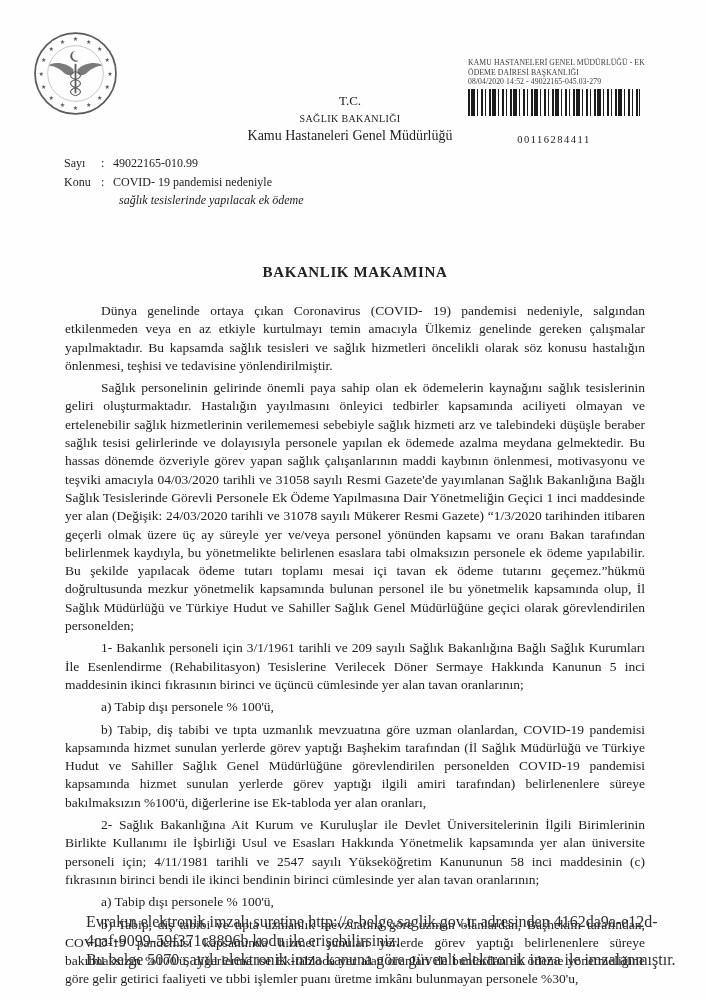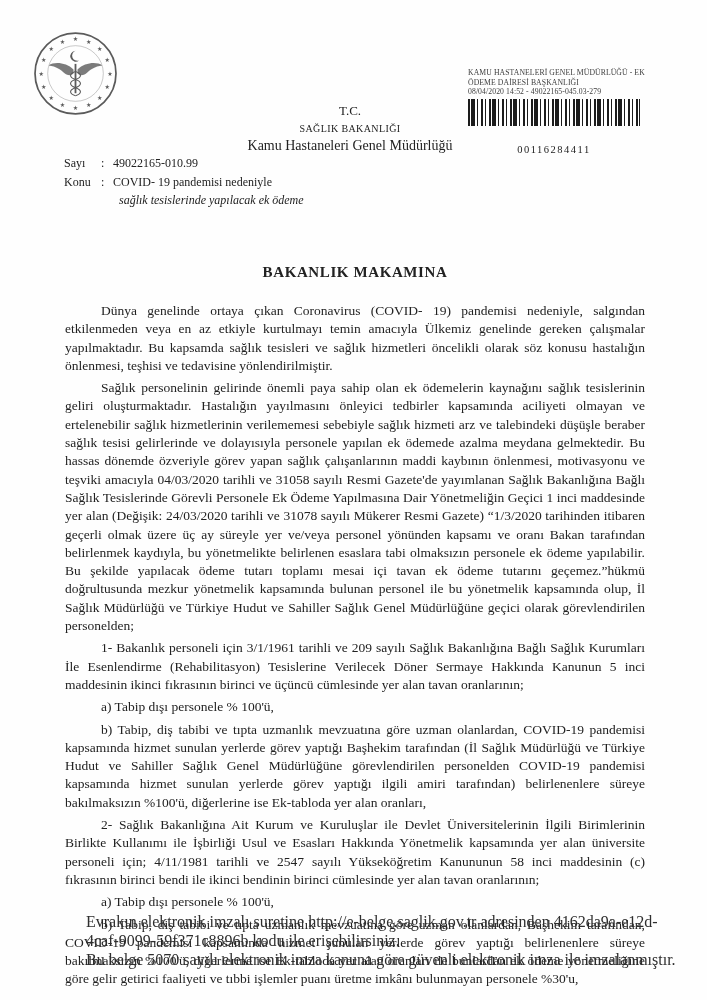--- a/index.html
+++ b/index.html
@@ -10,28 +10,28 @@
     background:#fefefe;
     font-family:"Liberation Serif", serif;
     color:#222;
     overflow:hidden;
     box-shadow:0 0 4px rgba(0,0,0,.25);
   }
   
   .seal{position:absolute;left:33px;top:31px;width:85px;height:85px;opacity:.85;}
   .header-center{
     position:absolute;left:40px;right:47px;top:92px;
-    text-align:center;line-height:17.5px;margin-top:10px;
+    text-align:center;line-height:17.5px;
   }
   .hdr-tc{font-size:13px;}
   .hdr-ministry{font-size:10px;letter-spacing:.4px;}
   .hdr-directorate{font-size:14px;}
   
   .stamp{
-    position:absolute;left:468px;top:68px;width:178px;
+    position:absolute;left:468px;top:58px;width:178px;
     font-size:7.7px;line-height:9.5px;color:#3c3c3c;
     letter-spacing:.1px;
   }
   .barcode{
     margin-top:2px;height:27px;width:172px;
     background:
       repeating-linear-gradient(90deg,
         #1c1c1c 0 2px,#fff 2px 3px,
         #1c1c1c 3px 7px,#fff 7px 9px,
         #1c1c1c 9px 10px,#fff 10px 13px,

